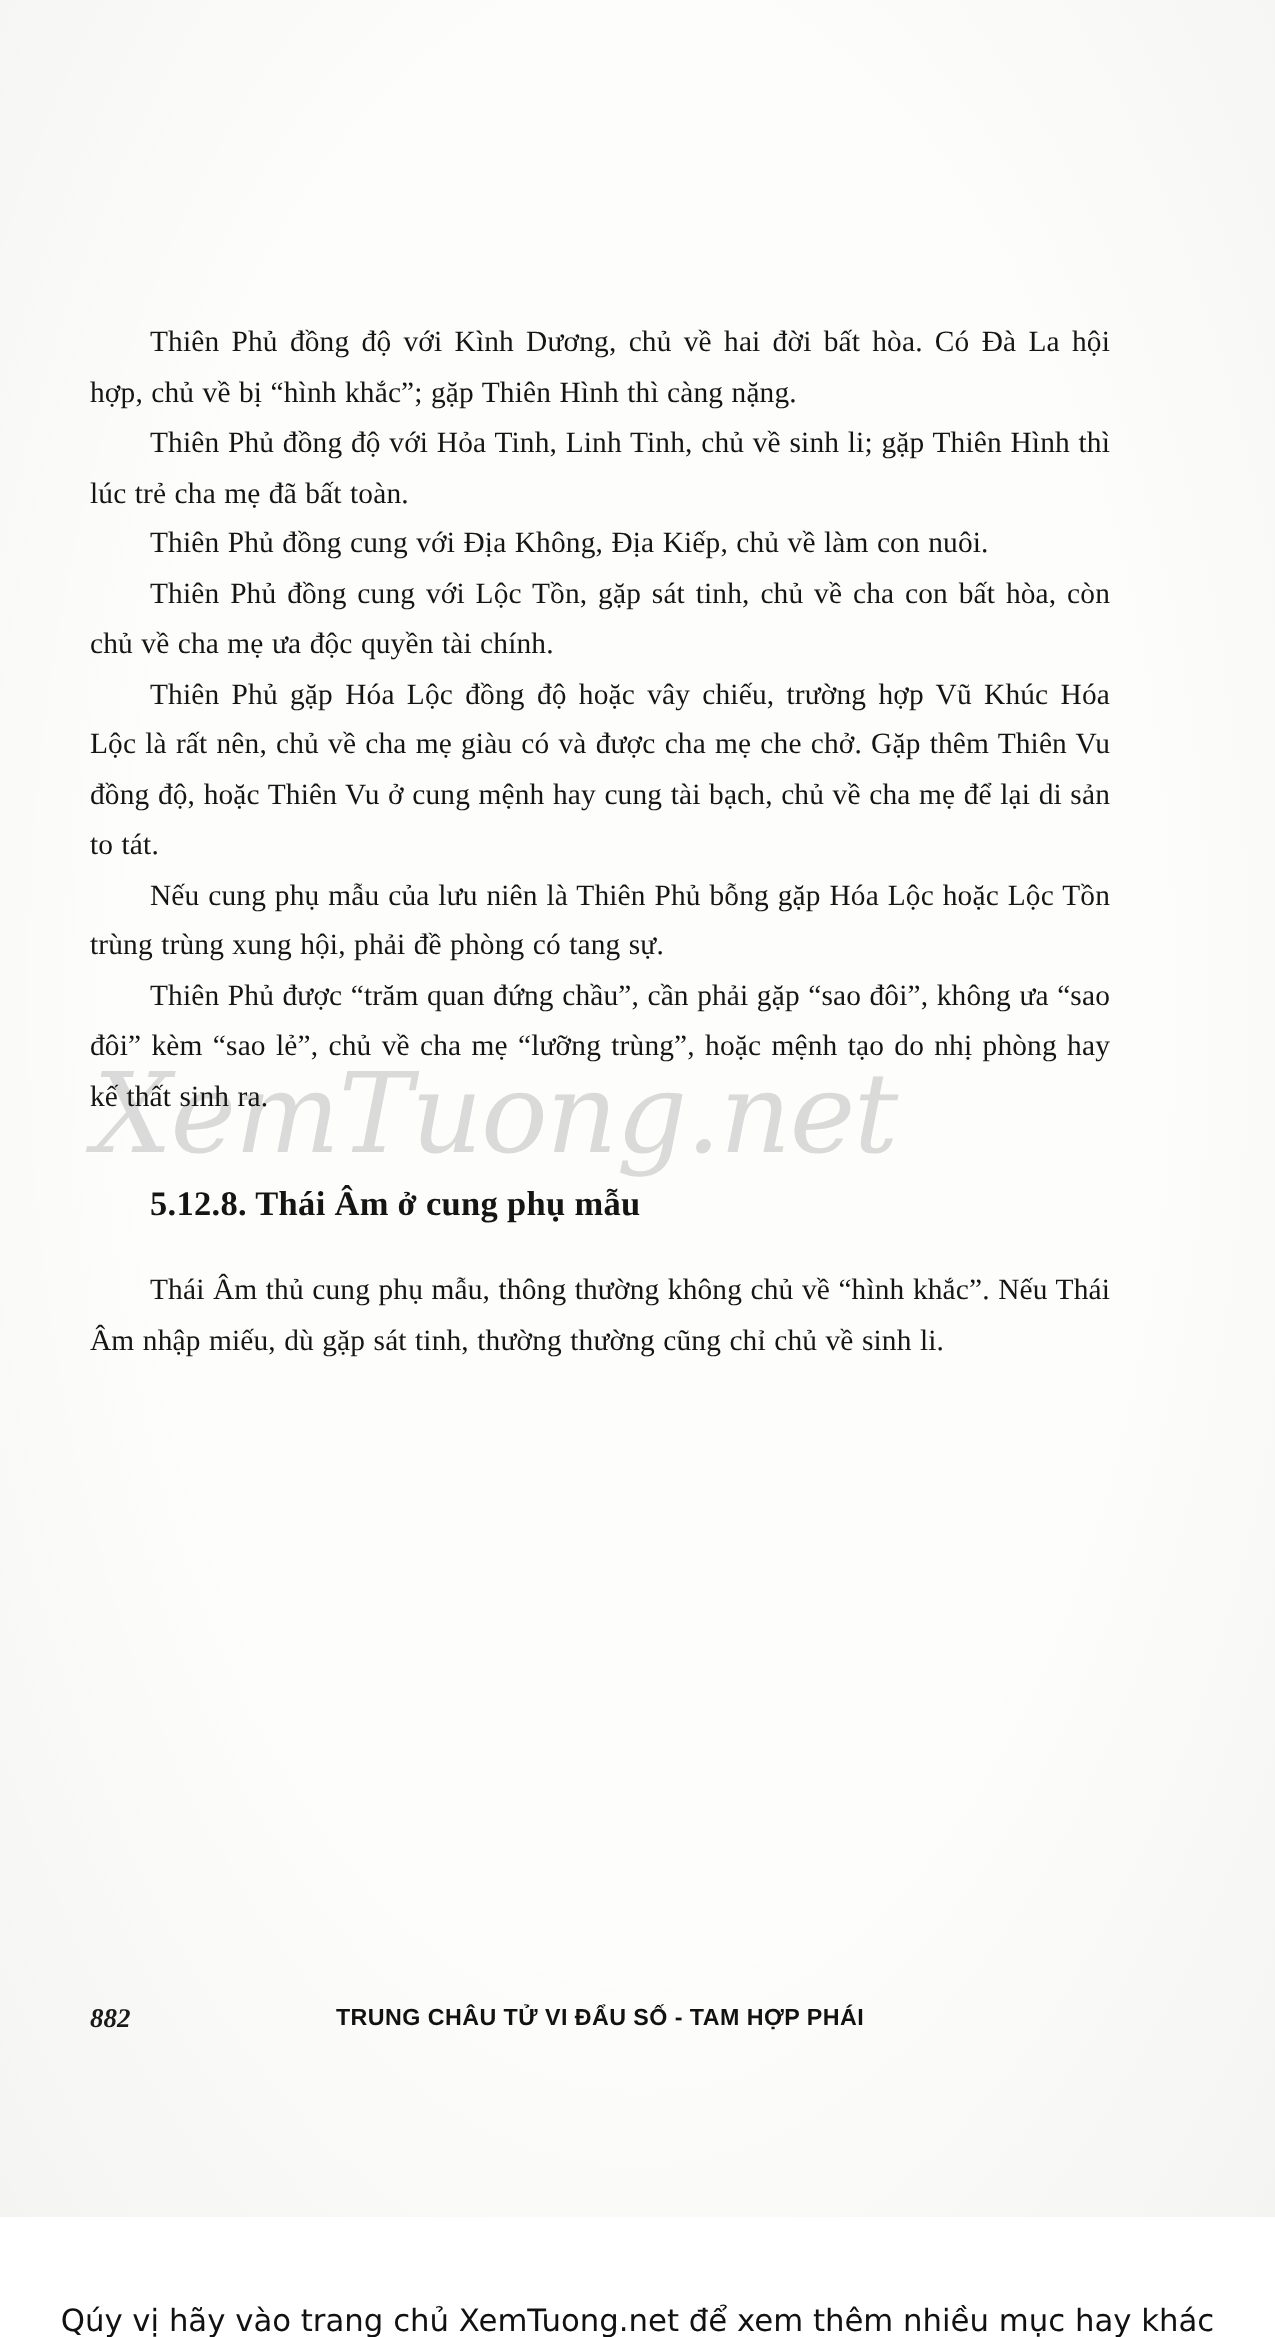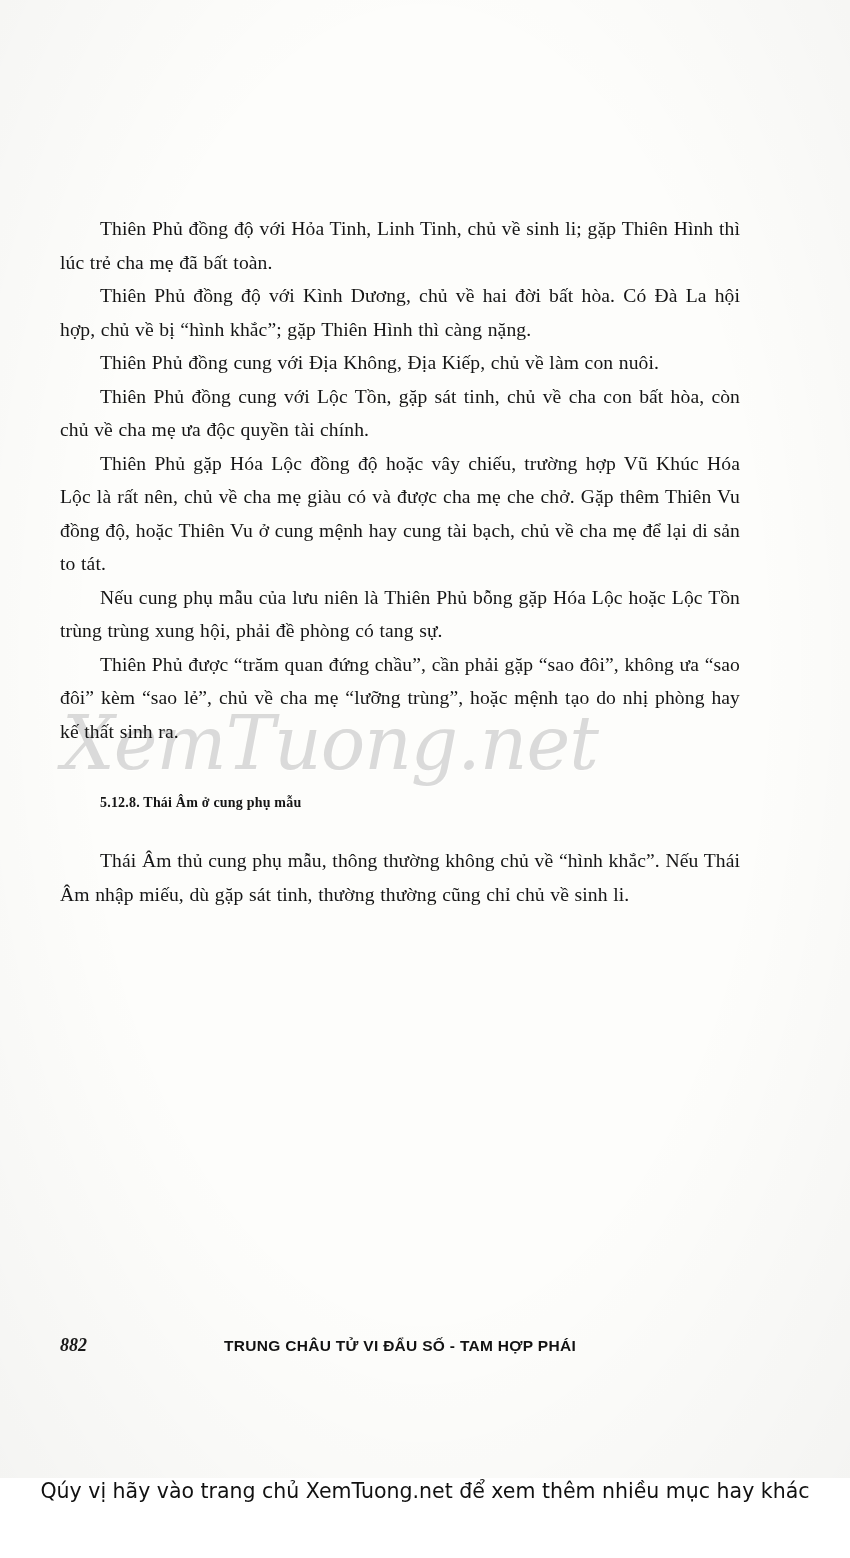--- a/index.html
+++ b/index.html
@@ -51,21 +51,21 @@
     margin: 0;
     text-indent: 40px;
     letter-spacing: 0.1px;
     word-spacing: 0.6px;
   }
 
   h2.section-heading {
     margin: 42px 0 28px 0;
     text-indent: 0;
     padding-left: 40px;
-    font-size: 14px;
+    font-size: 23px;
     font-weight: bold;
     letter-spacing: 0.2px;
     line-height: 26px;
   }
 
   
   #watermark {
     position: absolute;
     left: 62px;
     top: 700px;
@@ -118,43 +118,43 @@
 
   
   #promo-bar {
     position: absolute;
     left: 0;
     top: 1478px;
     width: 850px;
     height: 80px;
     background: #ffffff;
     display: flex;
-    align-items: flex-start;
+    align-items: flex-end;
     justify-content: center;
     border-top: 1px solid #ffffff;
   }
   #promo-text {
     font-family: "DejaVu Sans", sans-serif;
     font-size: 20.5px;
     color: #111111;
     white-space: nowrap;
   }
 </style>
 </head>
 <body>
 
 <div id="page-sheet">
 
   <div id="watermark">
     <div class="wm-text">XemTuong.net</div>
   </div>
 
   <div id="text-column">
+    <p>Thiên Phủ đồng độ với Kình Dương, chủ về hai đời bất hòa. Có Đà La hội hợp, chủ về bị “hình khắc”; gặp Thiên Hình thì càng nặng.</p>
     <p>Thiên Phủ đồng độ với Hỏa Tinh, Linh Tinh, chủ về sinh li; gặp Thiên Hình thì lúc trẻ cha mẹ đã bất toàn.</p>
-    <p>Thiên Phủ đồng độ với Kình Dương, chủ về hai đời bất hòa. Có Đà La hội hợp, chủ về bị “hình khắc”; gặp Thiên Hình thì càng nặng.</p>
     <p>Thiên Phủ đồng cung với Địa Không, Địa Kiếp, chủ về làm con nuôi.</p>
     <p>Thiên Phủ đồng cung với Lộc Tồn, gặp sát tinh, chủ về cha con bất hòa, còn chủ về cha mẹ ưa độc quyền tài chính.</p>
     <p>Thiên Phủ gặp Hóa Lộc đồng độ hoặc vây chiếu, trường hợp Vũ Khúc Hóa Lộc là rất nên, chủ về cha mẹ giàu có và được cha mẹ che chở. Gặp thêm Thiên Vu đồng độ, hoặc Thiên Vu ở cung mệnh hay cung tài bạch, chủ về cha mẹ để lại di sản to tát.</p>
     <p>Nếu cung phụ mẫu của lưu niên là Thiên Phủ bỗng gặp Hóa Lộc hoặc Lộc Tồn trùng trùng xung hội, phải đề phòng có tang sự.</p>
     <p>Thiên Phủ được “trăm quan đứng chầu”, cần phải gặp “sao đôi”, không ưa “sao đôi” kèm “sao lẻ”, chủ về cha mẹ “lưỡng trùng”, hoặc mệnh tạo do nhị phòng hay kế thất sinh ra.</p>
 
     <h2 class="section-heading">5.12.8. Thái Âm ở cung phụ mẫu</h2>
 
     <p>Thái Âm thủ cung phụ mẫu, thông thường không chủ về “hình khắc”. Nếu Thái Âm nhập miếu, dù gặp sát tinh, thường thường cũng chỉ chủ về sinh li.</p>
   </div>

